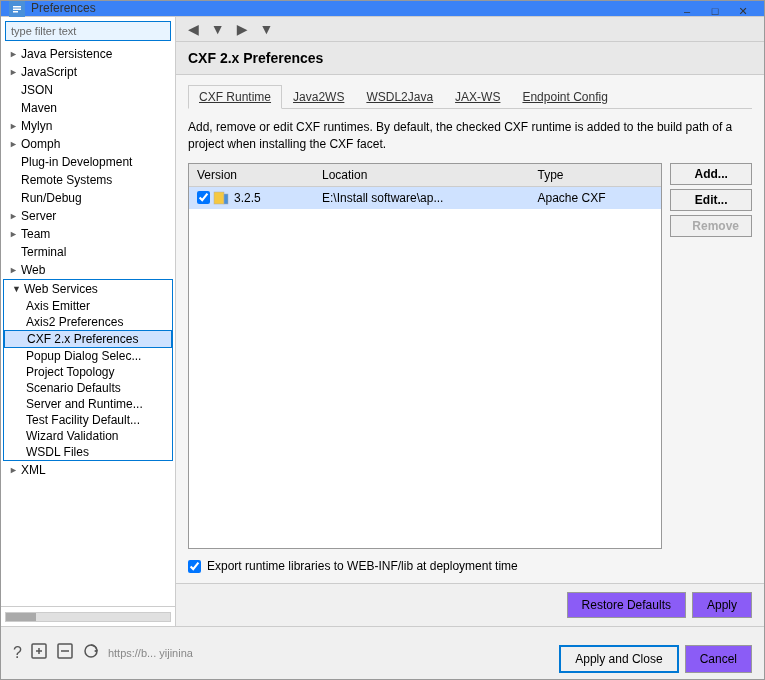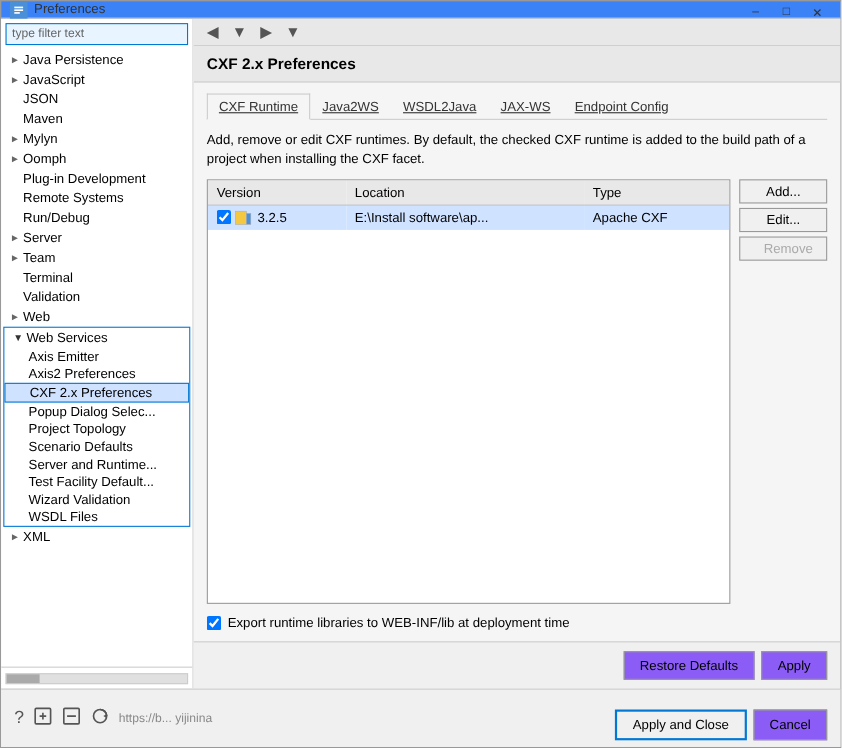--- a/index.html
+++ b/index.html
@@ -217,20 +217,21 @@
       gap: 4px;
       flex-shrink: 0;
     }
     .table-btn {
       padding: 3px 12px;
       background: #f0f0f0;
       border: 1px solid #999;
       cursor: pointer;
       font-size: 12px;
       min-width: 70px;
+      font-weight: bold;
     }
     .table-btn:disabled {
       color: #aaa;
       cursor: default;
       padding-left: 21px;
     }
     .checkbox-row {
       display: flex;
       align-items: center;
       gap: 6px;
@@ -379,24 +380,20 @@
           <span class="tree-arrow">►</span>
           <span>Server</span>
         </div>
         <div class="tree-item parent">
           <span class="tree-arrow">►</span>
           <span>Team</span>
         </div>
         <div class="tree-item">
           <span class="tree-arrow"></span>
           <span>Terminal</span>
-        </div>
-        <div class="tree-item">
-          <span class="tree-arrow"></span>
-          <span>Validation</span>
         </div>
         <div class="tree-item parent">
           <span class="tree-arrow">►</span>
           <span>Web</span>
         </div>
 
         <div style="border: 1px solid #0078d4; margin: 0 2px;">
           <div class="tree-item parent" style="padding: 2px 4px 2px 8px;">
             <span class="tree-arrow" style="color:#333;">▼</span>
             <span>Web Services</span>

